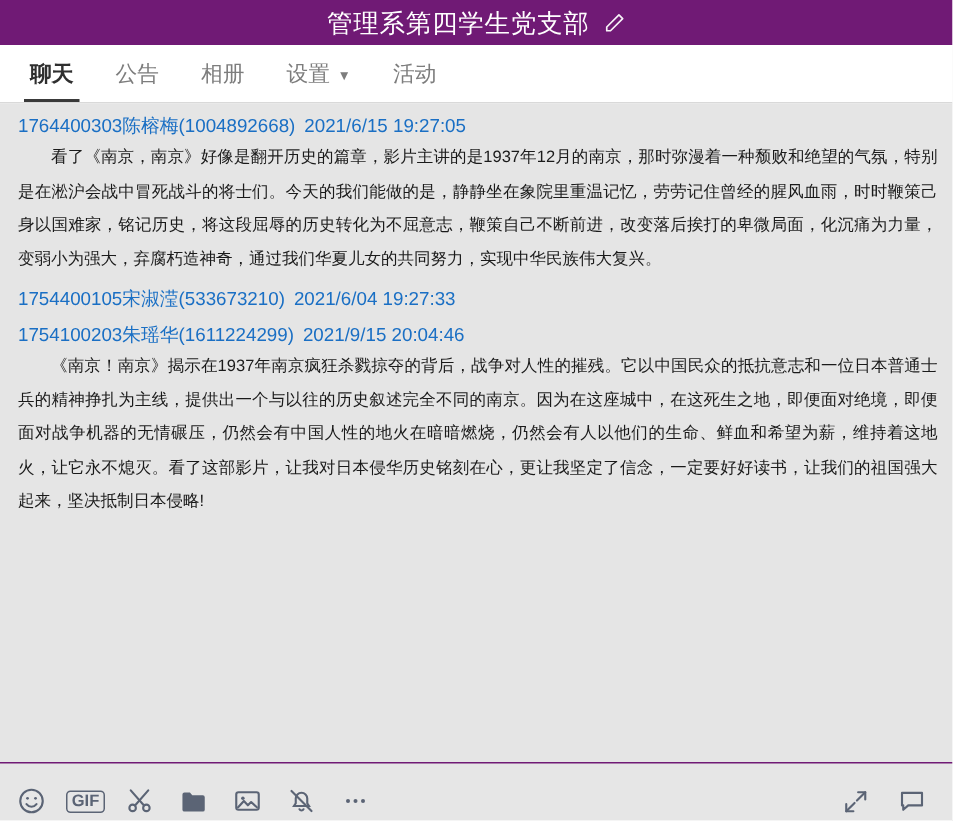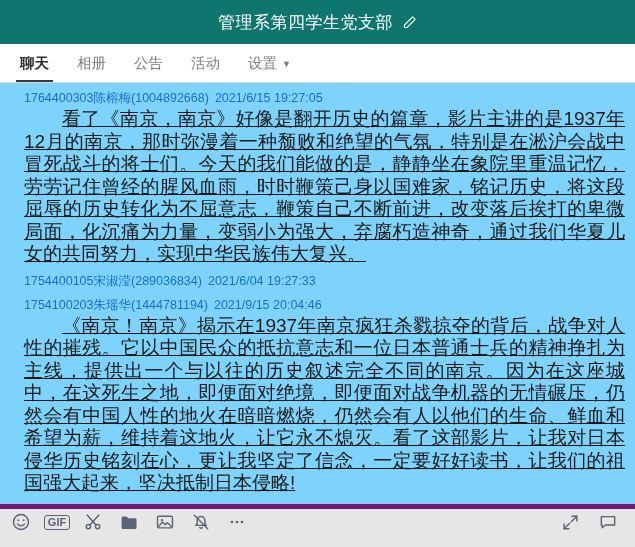--- a/index.html
+++ b/index.html
@@ -17,22 +17,22 @@
     width: 635px;
     height: 547px;
     position: relative;
     display: flex;
     flex-direction: column;
     background: #ffffff;
   }
 
   
   .titlebar {
-    height: 44px;
-    background: #0f766e;
+    height: 30px;
+    background: #701a75;
     color: #ffffff;
     display: flex;
     align-items: center;
     justify-content: center;
     position: relative;
     flex: 0 0 auto;
   }
   .titlebar .title-text {
     font-size: 17px;
     letter-spacing: 0.5px;
@@ -85,23 +85,23 @@
     font-size: 9px;
     line-height: 1;
     position: relative;
     top: 1px;
   }
 
   
   .messages {
     flex: 1 1 auto;
     overflow: hidden;
-    padding: 6px 10px 0 24px;
-    position: relative;
-    background: #7dd3fc;
+    padding: 6px 10px 0 12px;
+    position: relative;
+    background: #e5e5e5;
   }
   .msg {
     margin-bottom: 6px;
   }
   .msg-head {
     font-size: 12.5px;
     line-height: 18px;
     white-space: nowrap;
     overflow: hidden;
   }
@@ -109,37 +109,36 @@
     color: #1a6fc4;
   }
   .msg-head .uid {
     color: #1a6fc4;
   }
   .msg-head .time {
     color: #1a6fc4;
     margin-left: 6px;
   }
   .msg-body {
-    font-size: 19px;
+    font-size: 11px;
     line-height: 22.5px;
     color: #1a1a1a;
     text-align: justify;
     text-indent: 2em;
     margin-top: 1px;
     word-break: break-all;
-    text-decoration: underline;
   }
 
   
   .toolbar {
     height: 38px;
     background: #e6e6e6;
-    border-top: 5px solid #701a75;
-    display: flex;
-    align-items: flex-start;
+    border-top: 1px solid #701a75;
+    display: flex;
+    align-items: flex-end;
     padding: 0 8px;
     flex: 0 0 auto;
     position: relative;
   }
   .tb-icon {
     width: 26px;
     height: 26px;
     margin-right: 10px;
     display: inline-flex;
     align-items: center;
@@ -185,52 +184,52 @@
         <path d="M17 3l4 4L8 20H4v-4L17 3z"></path>
       </svg>
     </span>
   </div>
 
   <div class="tabs">
     <div class="tab active">
       <span>聊天</span>
     </div>
     <div class="tab">
+      <span>公告</span>
+    </div>
+    <div class="tab">
       <span>相册</span>
-    </div>
-    <div class="tab">
-      <span>公告</span>
-    </div>
-    <div class="tab">
-      <span>活动</span>
     </div>
     <div class="tab">
       <span>设置</span>
       <span class="caret">▼</span>
+    </div>
+    <div class="tab">
+      <span>活动</span>
     </div>
   </div>
 
   <div class="messages">
 
     <div class="msg">
       <div class="msg-head">
         <span class="name">1764400303陈榕梅</span><span class="uid">(1004892668)</span><span class="time">2021/6/15 19:27:05</span>
       </div>
       <div class="msg-body">看了《南京，南京》好像是翻开历史的篇章，影片主讲的是1937年12月的南京，那时弥漫着一种颓败和绝望的气氛，特别是在淞沪会战中冒死战斗的将士们。今天的我们能做的是，静静坐在象院里重温记忆，劳劳记住曾经的腥风血雨，时时鞭策己身以国难家，铭记历史，将这段屈辱的历史转化为不屈意志，鞭策自己不断前进，改变落后挨打的卑微局面，化沉痛为力量，变弱小为强大，弃腐朽造神奇，通过我们华夏儿女的共同努力，实现中华民族伟大复兴。</div>
     </div>
 
     <div class="msg">
       <div class="msg-head">
-        <span class="name">1754400105宋淑滢</span><span class="uid">(289036834)</span><span class="time">2021/6/04 19:27:33</span>
+        <span class="name">1754400105宋淑滢</span><span class="uid">(533673210)</span><span class="time">2021/6/04 19:27:33</span>
       </div>
     </div>
 
     <div class="msg">
       <div class="msg-head">
-        <span class="name">1754100203朱瑶华</span><span class="uid">(1444781194)</span><span class="time">2021/9/15 20:04:46</span>
+        <span class="name">1754100203朱瑶华</span><span class="uid">(1611224299)</span><span class="time">2021/9/15 20:04:46</span>
       </div>
       <div class="msg-body">《南京！南京》揭示在1937年南京疯狂杀戮掠夺的背后，战争对人性的摧残。它以中国民众的抵抗意志和一位日本普通士兵的精神挣扎为主线，提供出一个与以往的历史叙述完全不同的南京。因为在这座城中，在这死生之地，即便面对绝境，即便面对战争机器的无情碾压，仍然会有中国人性的地火在暗暗燃烧，仍然会有人以他们的生命、鲜血和希望为薪，维持着这地火，让它永不熄灭。看了这部影片，让我对日本侵华历史铭刻在心，更让我坚定了信念，一定要好好读书，让我们的祖国强大起来，坚决抵制日本侵略!</div>
     </div>
 
     <div class="scrollhint"></div>
   </div>
 
   <div class="toolbar">
 
     <span class="tb-icon">

